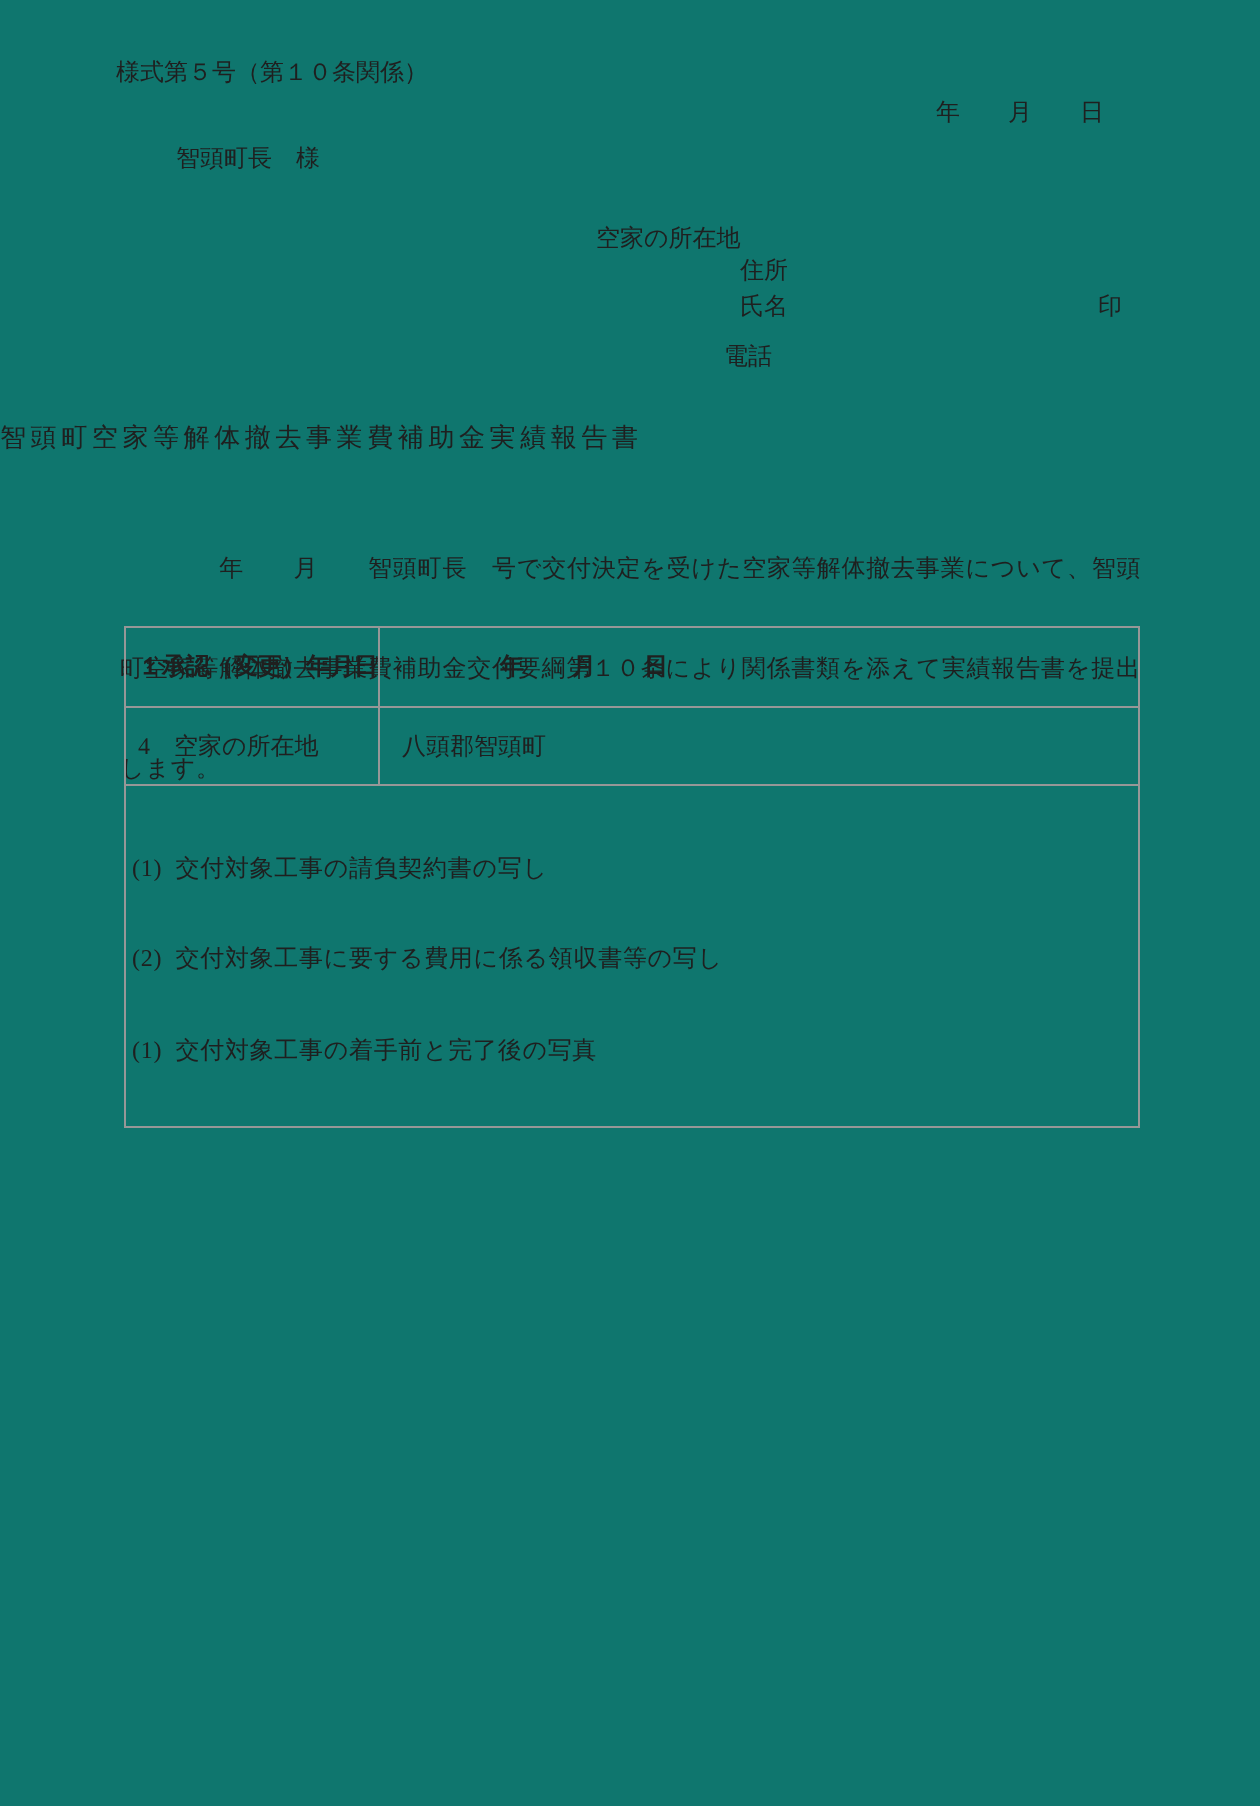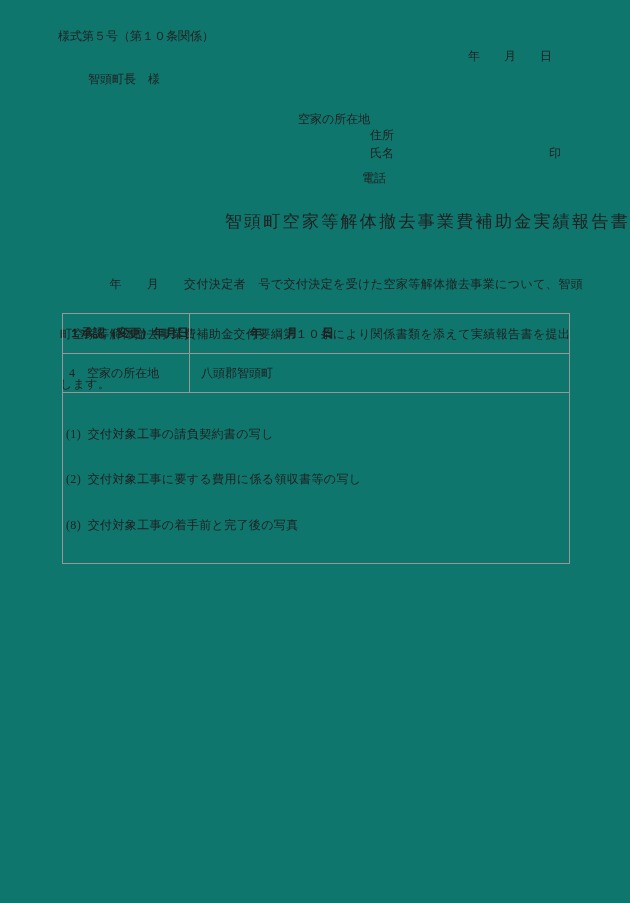--- a/index.html
+++ b/index.html
@@ -24,22 +24,22 @@
   .date-top      { left: 468px; top: 49px; }
   .addressee     { left: 74px;  top: 72px; margin-left: 14px; }
   .grantee-role  { left: 298px; top: 112px; }
   .addr-label    { left: 370px; top: 128px; }
   .name-label    { left: 370px; top: 146px; }
   .seal-label    { left: 549px; top: 146px; }
   .phone-label   { left: 362px; top: 171px; }
 
   .doc-title {
     left: 0; top: 211px; width: 630px;
-    text-align: right;
-    font-size: 17px;
+    text-align: left;
+    font-size: 13px;
     letter-spacing: 2.3px;
     white-space: pre;
   }
 
   .body-par {
     left: 60px; top: 244px; width: 516px;
   }
   .body-par .line {
     line-height: 20px;
     letter-spacing: 0.4px;
@@ -101,42 +101,42 @@
 
   <div class="abs grantee-role">空家の所在地</div>
   <div class="abs addr-label">住所</div>
   <div class="abs name-label">氏名</div>
   <div class="abs seal-label">印</div>
   <div class="abs phone-label">電話</div>
 
   <div class="abs doc-title">智頭町空家等解体撤去事業費補助金実績報告書</div>
 
   <div class="abs body-par">
-    <div class="line">　　　　年　　月　　交付決定者　号で交付決定を受けた空家等解体撤去事業について、智頭</div>
+    <div class="line">　　　　年　　月　　智頭町長　号で交付決定を受けた空家等解体撤去事業について、智頭</div>
     <div class="line">町空家等解体撤去事業費補助金交付要綱第１０条により関係書類を添えて実績報告書を提出</div>
     <div class="line">します。</div>
   </div>
 
   <div class="tbl">
 
     <div class="t-row row-1">
       <div class="cell cell-label">１承認（変更）年月日</div>
       <div class="cell cell-value">年　　月　　日</div>
     </div>
 
     <div class="t-row row-2">
       <div class="cell cell-label">4　空家の所在地</div>
       <div class="cell cell-value">八頭郡智頭町</div>
     </div>
 
     <div class="t-row row-3">
       <div class="cell cell-value">
         <div class="line">(1)  交付対象工事の請負契約書の写し</div>
         <div class="line">(2)  交付対象工事に要する費用に係る領収書等の写し</div>
-        <div class="line">(8)  交付対象工事の着手前と完了後の写真</div>
+        <div class="line">(1)  交付対象工事の着手前と完了後の写真</div>
         <div class="line">(4)  廃棄物の処理及び清掃に関する法律第１２条の３第１項に規</div>
         
         
         
         
         
         
         
       </div>
     </div>

